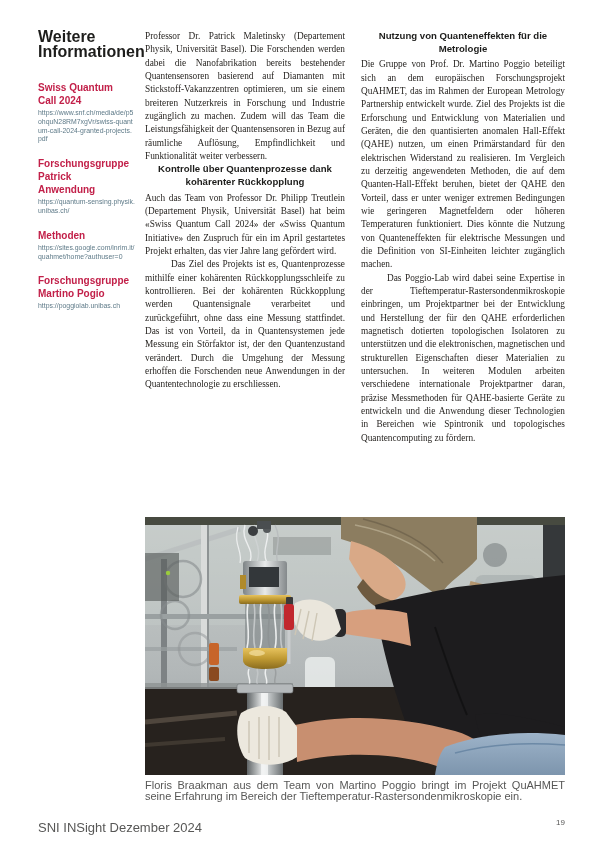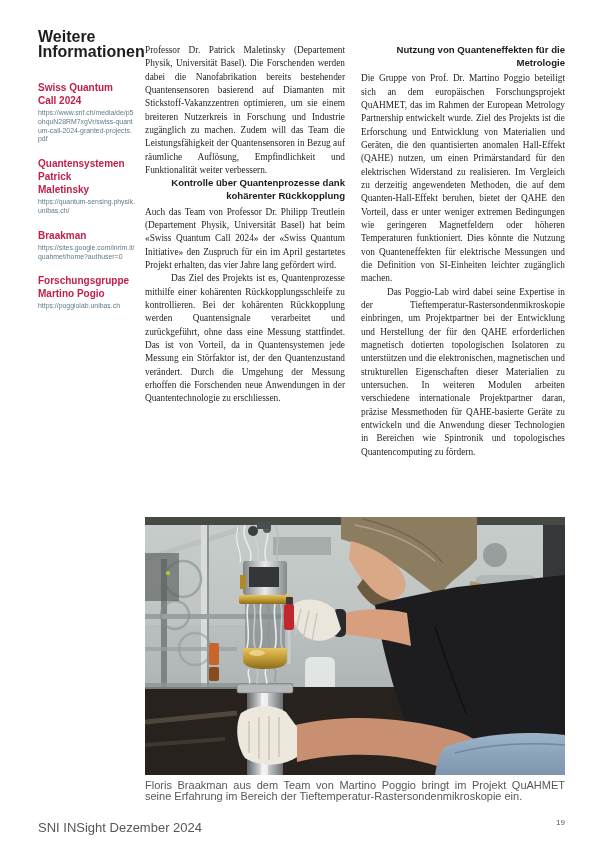--- a/index.html
+++ b/index.html
@@ -7,26 +7,26 @@
        font-family:"Liberation Sans",sans-serif;color:#1d1d1b;overflow:hidden;}
 
   
   .sidebar{position:absolute;left:38px;top:30px;width:97px;}
   .sidebar-title{font-size:16px;font-weight:bold;line-height:14.5px;color:#1d1d1b;margin:0 0 22px 0;}
   .link-group{margin:0 0 13px 0;}
   .link-label{display:block;font-size:10px;font-weight:bold;line-height:13px;color:#c22049;text-decoration:none;margin:0 12px 2px 0;}
   .link-url{display:block;font-size:6.9px;line-height:8.8px;color:#5e7a88;text-decoration:none;word-break:break-all;}
 
   
-  .col{position:absolute;top:44px;font-family:"Liberation Serif",serif;font-size:9.3px;line-height:13.35px;text-align:justify;color:#221f1c;}
+  .col{position:absolute;top:30px;font-family:"Liberation Serif",serif;font-size:9.3px;line-height:13.35px;text-align:justify;color:#221f1c;}
   .col1{left:145px;width:200px;}
   .col2{left:361px;width:204px;}
   .col p{margin:0;}
   .col p.indent{text-indent:26px;}
-  .sec-heading{font-family:"Liberation Sans",sans-serif;font-size:9.6px;font-weight:bold;line-height:12.6px;color:#1d1d1b;margin:0 0 3px 0;text-align:right;}
+  .sec-heading{font-family:"Liberation Sans",sans-serif;font-size:9.6px;font-weight:bold;line-height:12.6px;color:#1d1d1b;margin:0 0 3px 0;text-align:center;}
   .col1 .sec-heading{}
 
   
   .photo{position:absolute;left:145px;top:517px;width:420px;height:258px;overflow:hidden;background:#b9bdbf;}
   .caption{position:absolute;left:145px;top:780px;width:420px;font-size:11px;line-height:10.6px;color:#575756;text-align:justify;}
 
   
   .footer-left{position:absolute;left:38px;top:820px;font-size:13px;color:#575756;}
   .page-number{position:absolute;right:35px;top:818px;font-size:8px;color:#575756;}
 </style>
@@ -34,25 +34,25 @@
 <body>
 
 <div class="sidebar">
   <div class="sidebar-title">Weitere Informationen</div>
 
   <div class="link-group">
     <a class="link-label">Swiss Quantum Call 2024</a>
     <a class="link-url">https://www.snf.ch/media/de/p5ohquN28RM7xgVr/swiss-quantum-call-2024-granted-projects.pdf</a>
   </div>
   <div class="link-group">
-    <a class="link-label">Quantensystemen Patrick Maletinsky</a>
+    <a class="link-label">Forschungsgruppe Patrick Anwendung</a>
     <a class="link-url">https://quantum-sensing.physik.unibas.ch/</a>
   </div>
   <div class="link-group">
-    <a class="link-label">Braakman</a>
+    <a class="link-label">Methoden</a>
     <a class="link-url">https://sites.google.com/inrim.it/quahmet/home?authuser=0</a>
   </div>
   <div class="link-group">
     <a class="link-label">Forschungsgruppe Martino Pogio</a>
     <a class="link-url">https://poggiolab.unibas.ch</a>
   </div>
 </div>
 
 <div class="col col1">
   <p>Professor Dr. Patrick Maletinsky (Departement Physik, Universität Basel). Die Forschenden werden dabei die Nanofabrikation bereits bestehender Quantensensoren basierend auf Diamanten mit Stickstoff-Vakanzzentren optimieren, um sie einem breiteren Nutzerkreis in Forschung und Industrie zugänglich zu machen. Zudem will das Team die Leistungsfähigkeit der Quantensensoren in Bezug auf räumliche Auflösung, Empfindlichkeit und Funktionalität weiter verbessern.</p>

